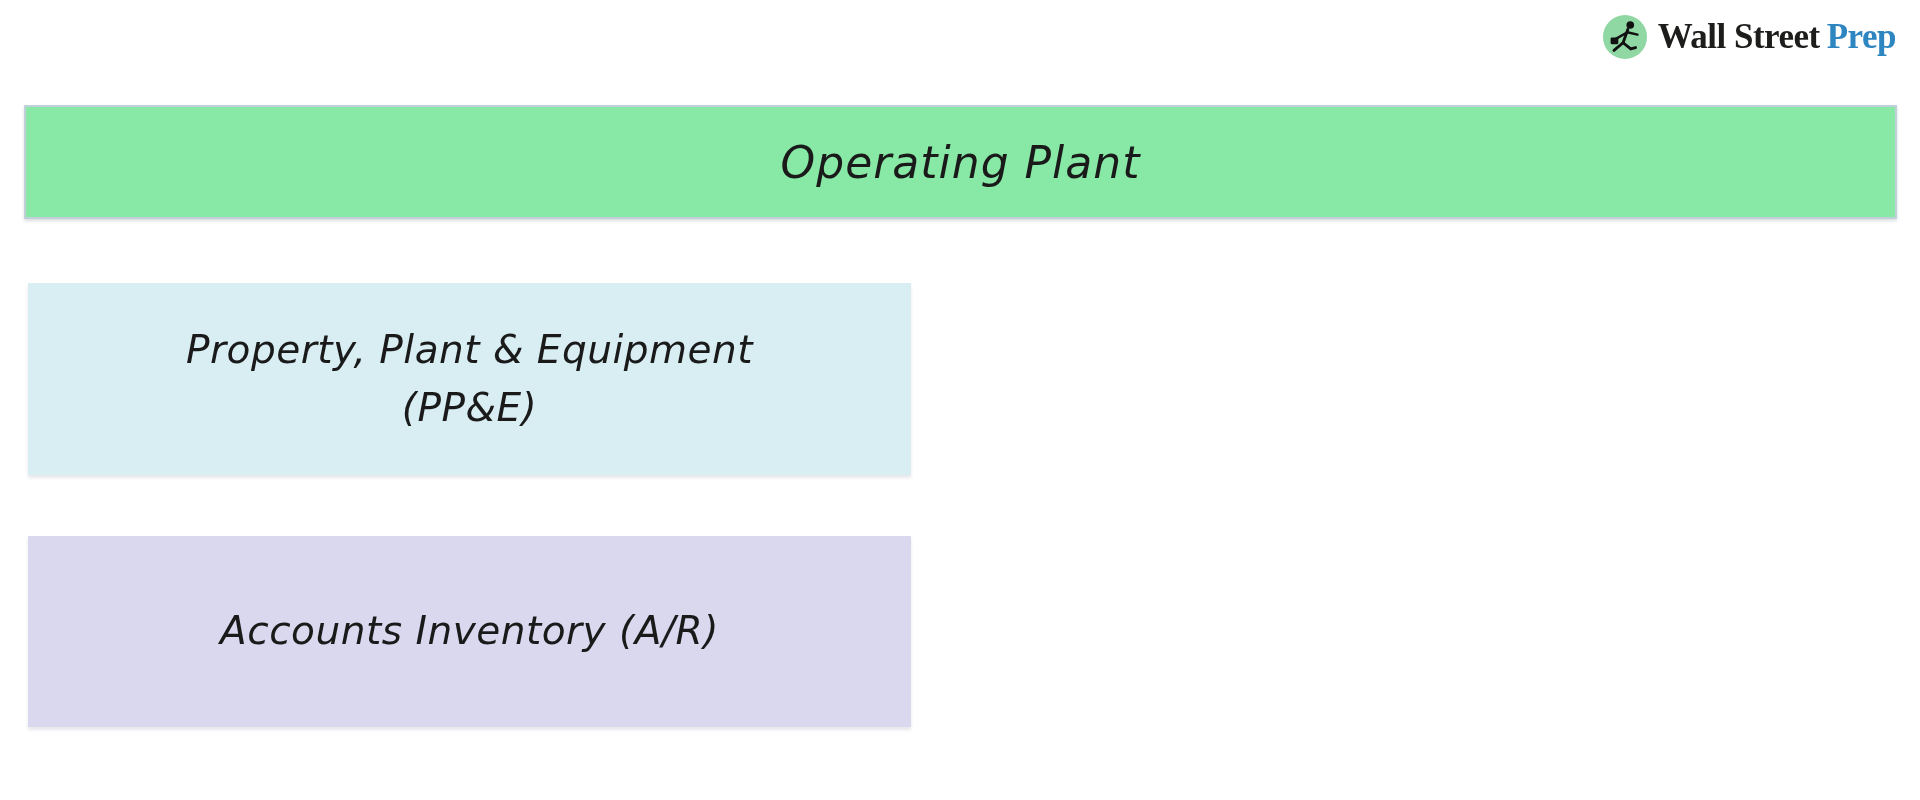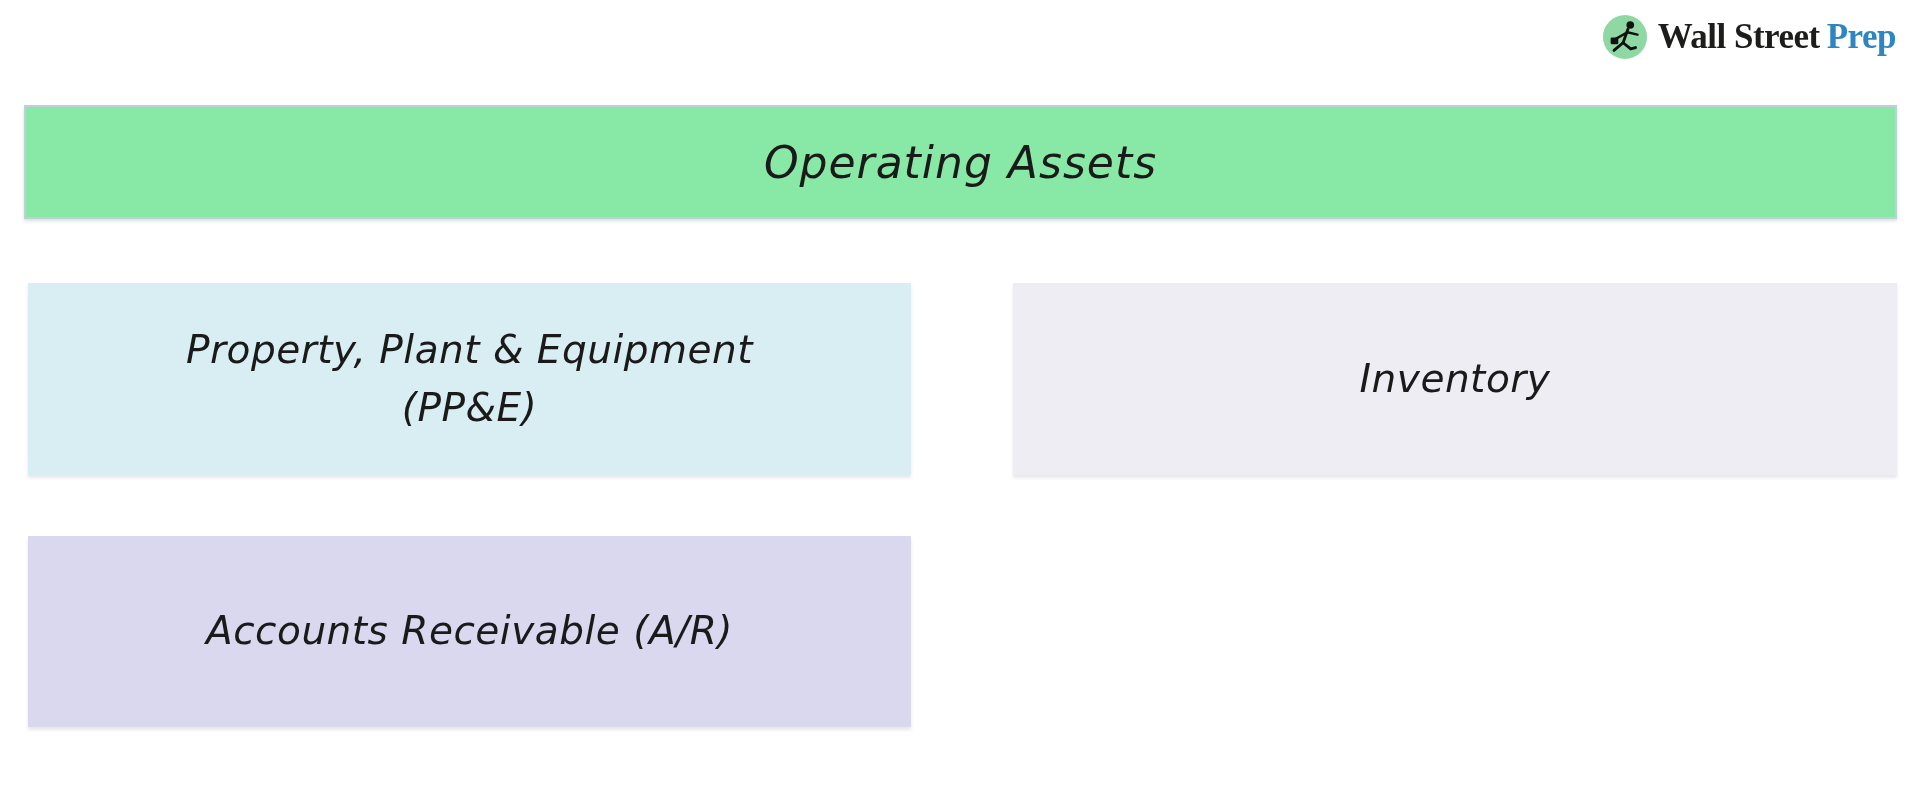--- a/index.html
+++ b/index.html
@@ -91,23 +91,22 @@
       <path d="M26.5 19 L37 21.5" stroke="#111111" stroke-width="2.6" stroke-linecap="round" fill="none"></path>
       <path d="M22 30 L12.5 38" stroke="#111111" stroke-width="3" stroke-linecap="round" fill="none"></path>
       <path d="M22 30 L30 36.5 L35 35" stroke="#111111" stroke-width="3" stroke-linecap="round" stroke-linejoin="round" fill="none"></path>
       <rect x="9" y="24.5" width="8" height="7" rx="1.2" fill="#111111"></rect>
     </svg>
     <div class="brand-text">
       <span class="brand-part1">Wall Street</span><span class="brand-part2">Prep</span>
     </div>
   </div>
 
-  <div class="banner hand" style="background-color: rgb(135, 233, 165);">Operating Assets</div>
+  <div class="banner hand" style="background-color: rgb(135, 233, 165);">Operating Plant</div>
 
   <div class="dbox hand r1 c1" style="background-color: rgb(216, 238, 243);">Property, Plant &amp; Equipment
 (PP&amp;E)</div>
 
-  <div class="dbox hand r1 c2" style="background-color: rgb(238, 237, 244);">Inventory</div>
 
-  <div class="dbox hand r2 c1" style="background-color: rgb(218, 216, 239);">Accounts Receivable (A/R)</div>
+  <div class="dbox hand r2 c1" style="background-color: rgb(218, 216, 239);">Accounts Inventory (A/R)</div>
 
 
 </div>
 
 </body></html>

